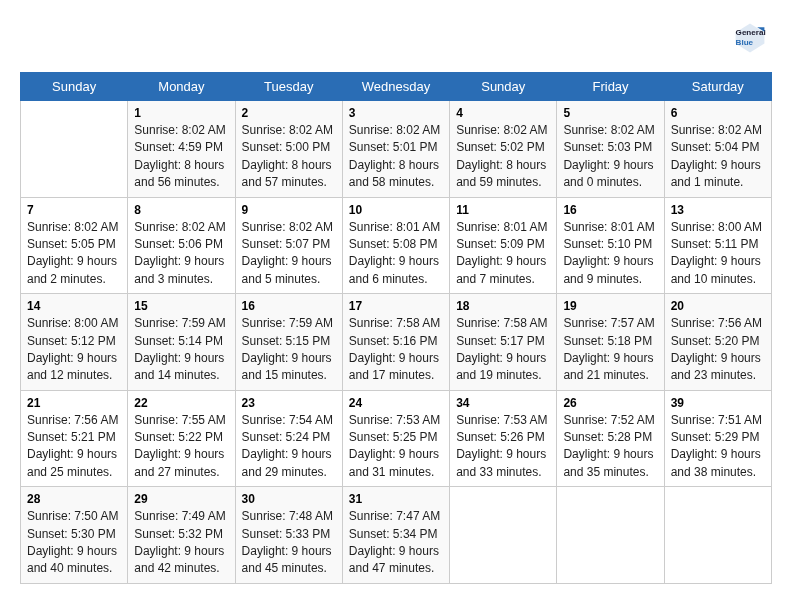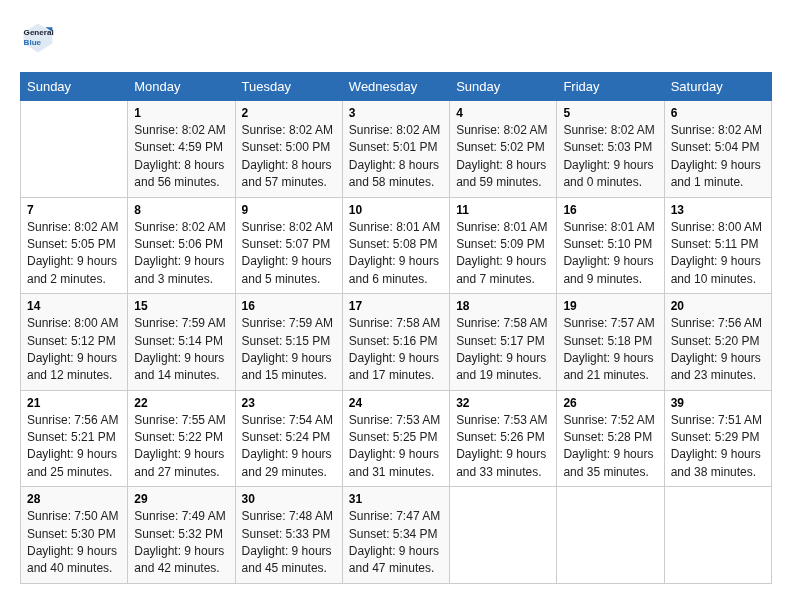--- a/index.html
+++ b/index.html
@@ -5,21 +5,21 @@
     * { margin: 0; padding: 0; box-sizing: border-box; }
     body {
       font-family: Arial, sans-serif;
       background: #fff;
       width: 792px;
       min-height: 612px;
       padding: 20px;
     }
     .header {
       display: flex;
-      justify-content: flex-start;
+      justify-content: flex-end;
       align-items: flex-start;
       margin-bottom: 16px;
     }
     .logo {
       display: flex;
       align-items: center;
       gap: 4px;
     }
     .logo-icon {
       width: 36px;
@@ -40,21 +40,21 @@
     }
     table {
       width: 100%;
       border-collapse: collapse;
       font-size: 11px;
     }
     thead tr th {
       background-color: #2a6db5;
       color: #fff;
       padding: 6px 6px;
-      text-align: left;
+      text-align: center;
       font-size: 13px;
       font-weight: normal;
       border: 1px solid #2a6db5;
     }
     tbody tr td {
       border: 1px solid #ccc;
       padding: 5px 6px;
       vertical-align: top;
       min-height: 80px;
       height: 90px;
@@ -212,21 +212,21 @@
         </td>
         <td>
           <span class="day-number">23</span>
           <div class="day-info">Sunrise: 7:54 AM<br>Sunset: 5:24 PM<br>Daylight: 9 hours<br>and 29 minutes.</div>
         </td>
         <td>
           <span class="day-number">24</span>
           <div class="day-info">Sunrise: 7:53 AM<br>Sunset: 5:25 PM<br>Daylight: 9 hours<br>and 31 minutes.</div>
         </td>
         <td>
-          <span class="day-number">32</span>
+          <span class="day-number">34</span>
           <div class="day-info">Sunrise: 7:53 AM<br>Sunset: 5:26 PM<br>Daylight: 9 hours<br>and 33 minutes.</div>
         </td>
         <td>
           <span class="day-number">26</span>
           <div class="day-info">Sunrise: 7:52 AM<br>Sunset: 5:28 PM<br>Daylight: 9 hours<br>and 35 minutes.</div>
         </td>
         <td>
           <span class="day-number">39</span>
           <div class="day-info">Sunrise: 7:51 AM<br>Sunset: 5:29 PM<br>Daylight: 9 hours<br>and 38 minutes.</div>
         </td>

